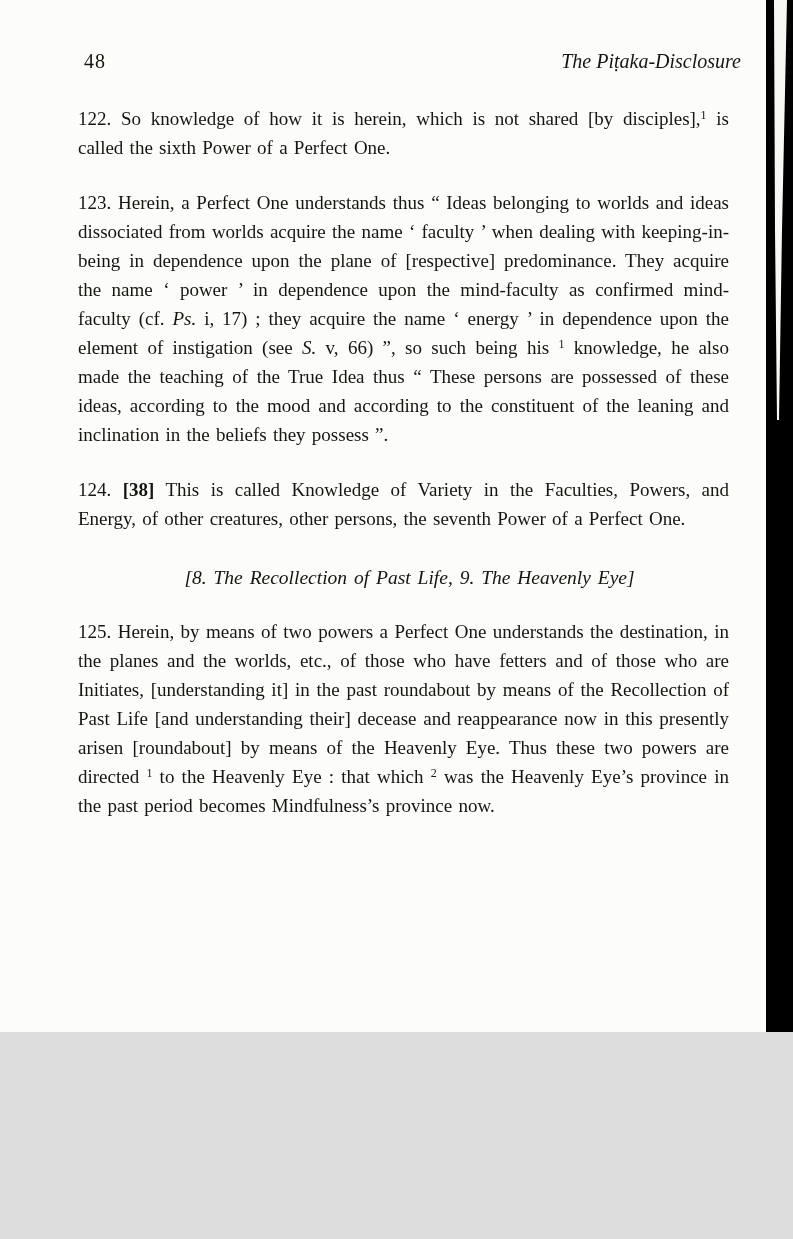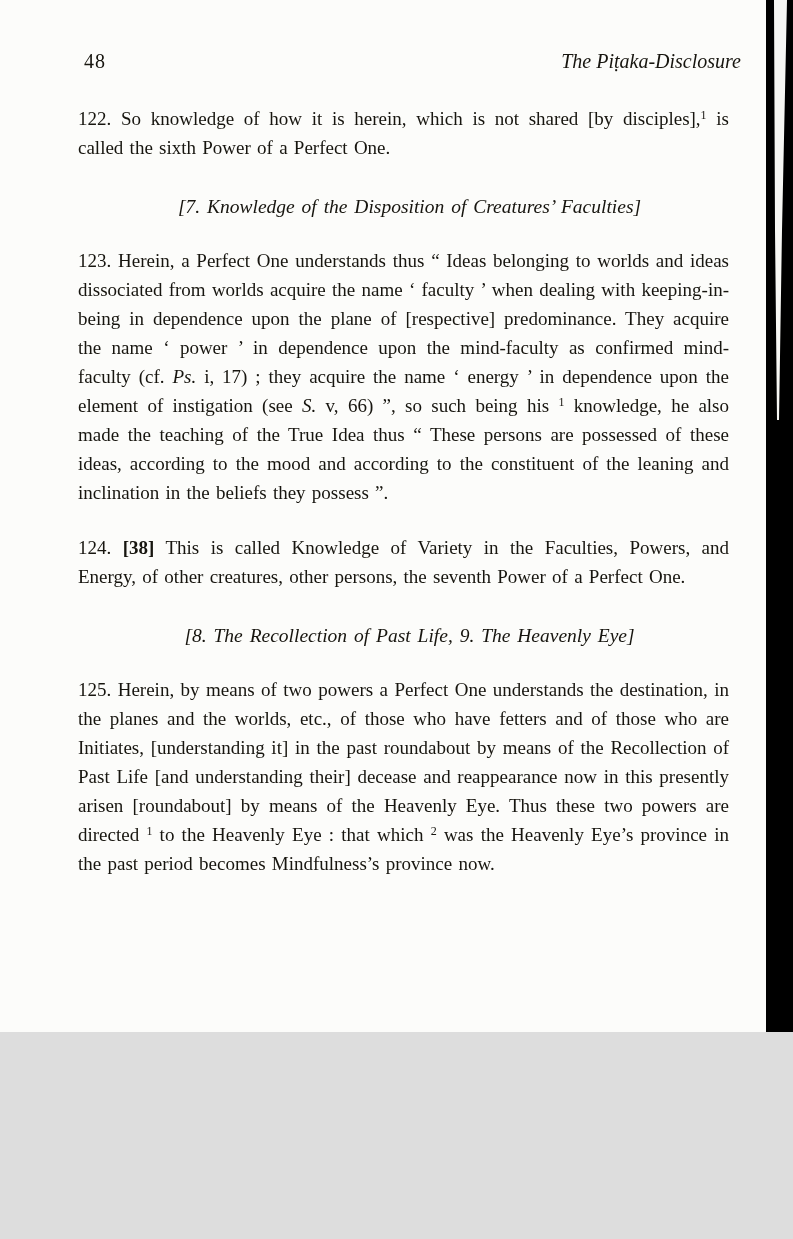--- a/index.html
+++ b/index.html
@@ -95,21 +95,20 @@
 
   <div class="content">
 
     <div class="page-header">
       <span class="page-number">48</span>
       <div class="running-title">The Piṭaka-Disclosure</div>
     </div>
 
     <div id="body-container">
         <p class="para">122. So knowledge of how it is herein, which is not shared [by disciples],<sup>1</sup> is called the sixth Power of a Perfect One.</p>
-        <div class="section-heading"><i>[7. Knowledge of the Disposition of Creatures’ Faculties]</i></div>
         <p class="para">123. Herein, a Perfect One understands thus “ Ideas belonging to worlds and ideas dissociated from worlds acquire the name ‘ faculty ’ when dealing with keeping-in-being in dependence upon the plane of [respective] predominance.  They acquire the name ‘ power ’ in dependence upon the mind-faculty as confirmed mind-faculty (cf. <i>Ps.</i> i, 17) ;  they acquire the name ‘ energy ’ in dependence upon the element of instigation (see <i>S.</i> v, 66) ”, so such being his <sup>1</sup> knowledge, he also made the teaching of the True Idea thus “ These persons are possessed of these ideas, according to the mood and according to the constituent of the leaning and inclination in the beliefs they possess ”.</p>
         <p class="para">124. <b>[38]</b> This is called Knowledge of Variety in the Faculties, Powers, and Energy, of other creatures, other persons, the seventh Power of a Perfect One.</p>
         <div class="section-heading"><i>[8. The Recollection of Past Life, 9. The Heavenly Eye]</i></div>
         <p class="para">125. Herein, by means of two powers a Perfect One understands the destination, in the planes and the worlds, etc., of those who have fetters and of those who are Initiates, [understanding it] in the past roundabout by means of the Recollection of Past Life [and understanding their] decease and reappearance now in this presently arisen [roundabout] by means of the Heavenly Eye.  Thus these two powers are directed <sup>1</sup> to the Heavenly Eye :  that which <sup>2</sup> was the Heavenly Eye’s province in the past period becomes Mindfulness’s province now.</p>
       </div>
 
   </div>
 
   <div class="footnote-block">
     <hr class="footnote-rule">

